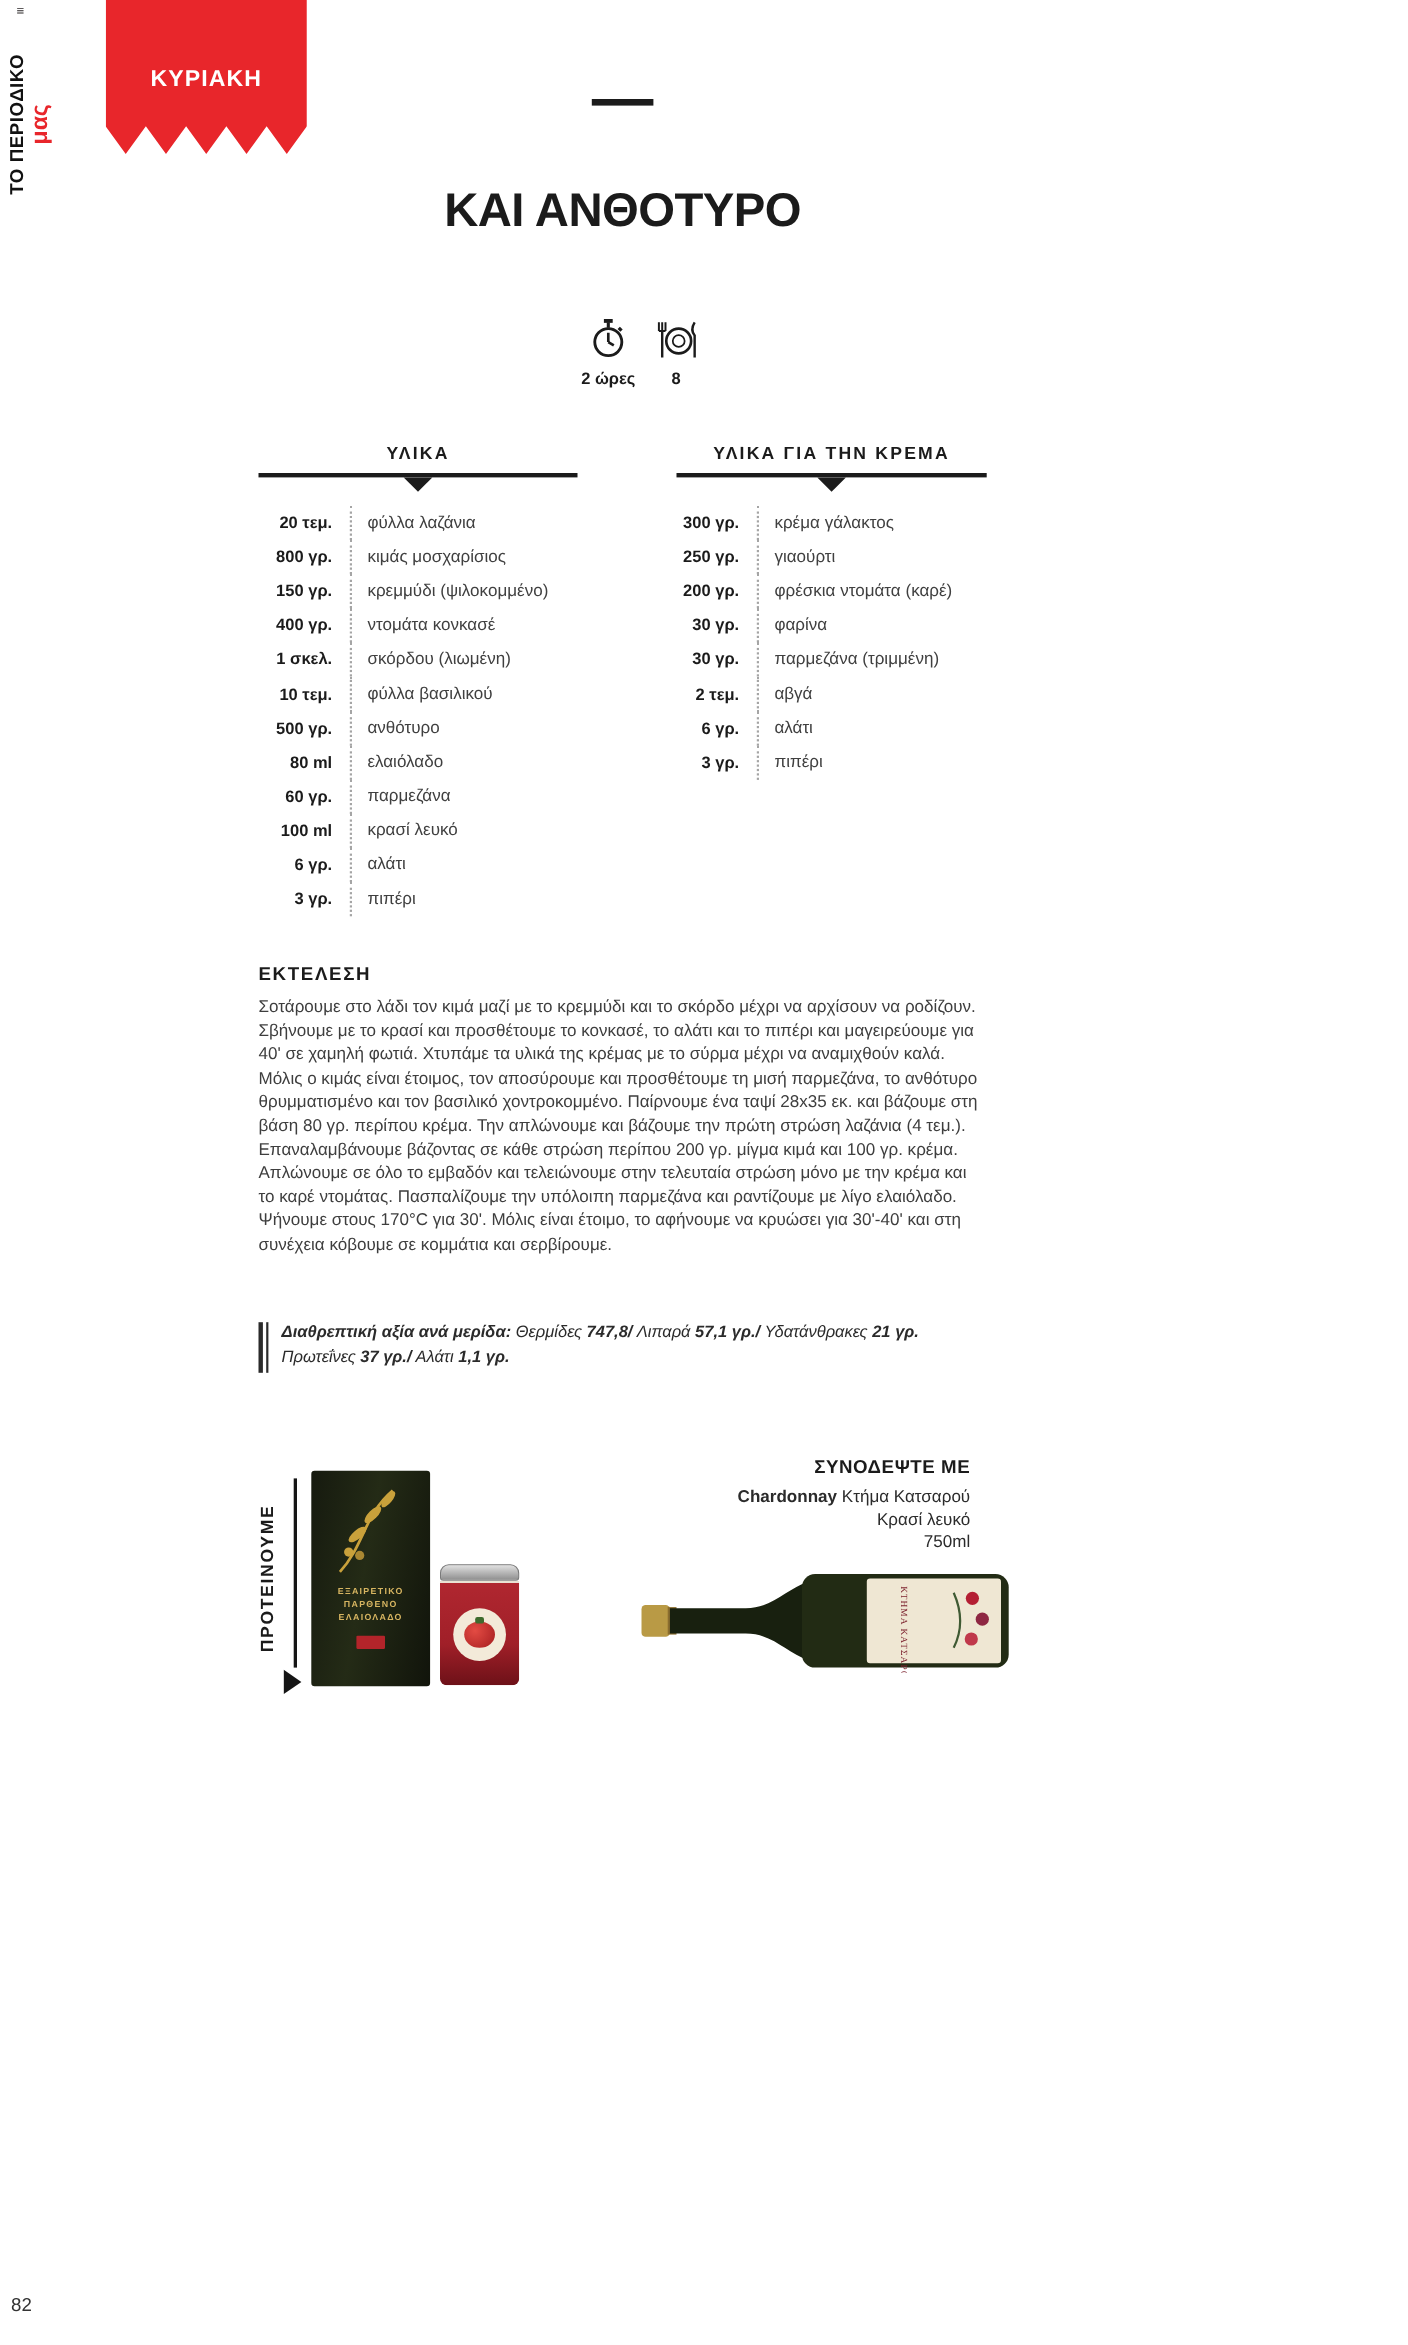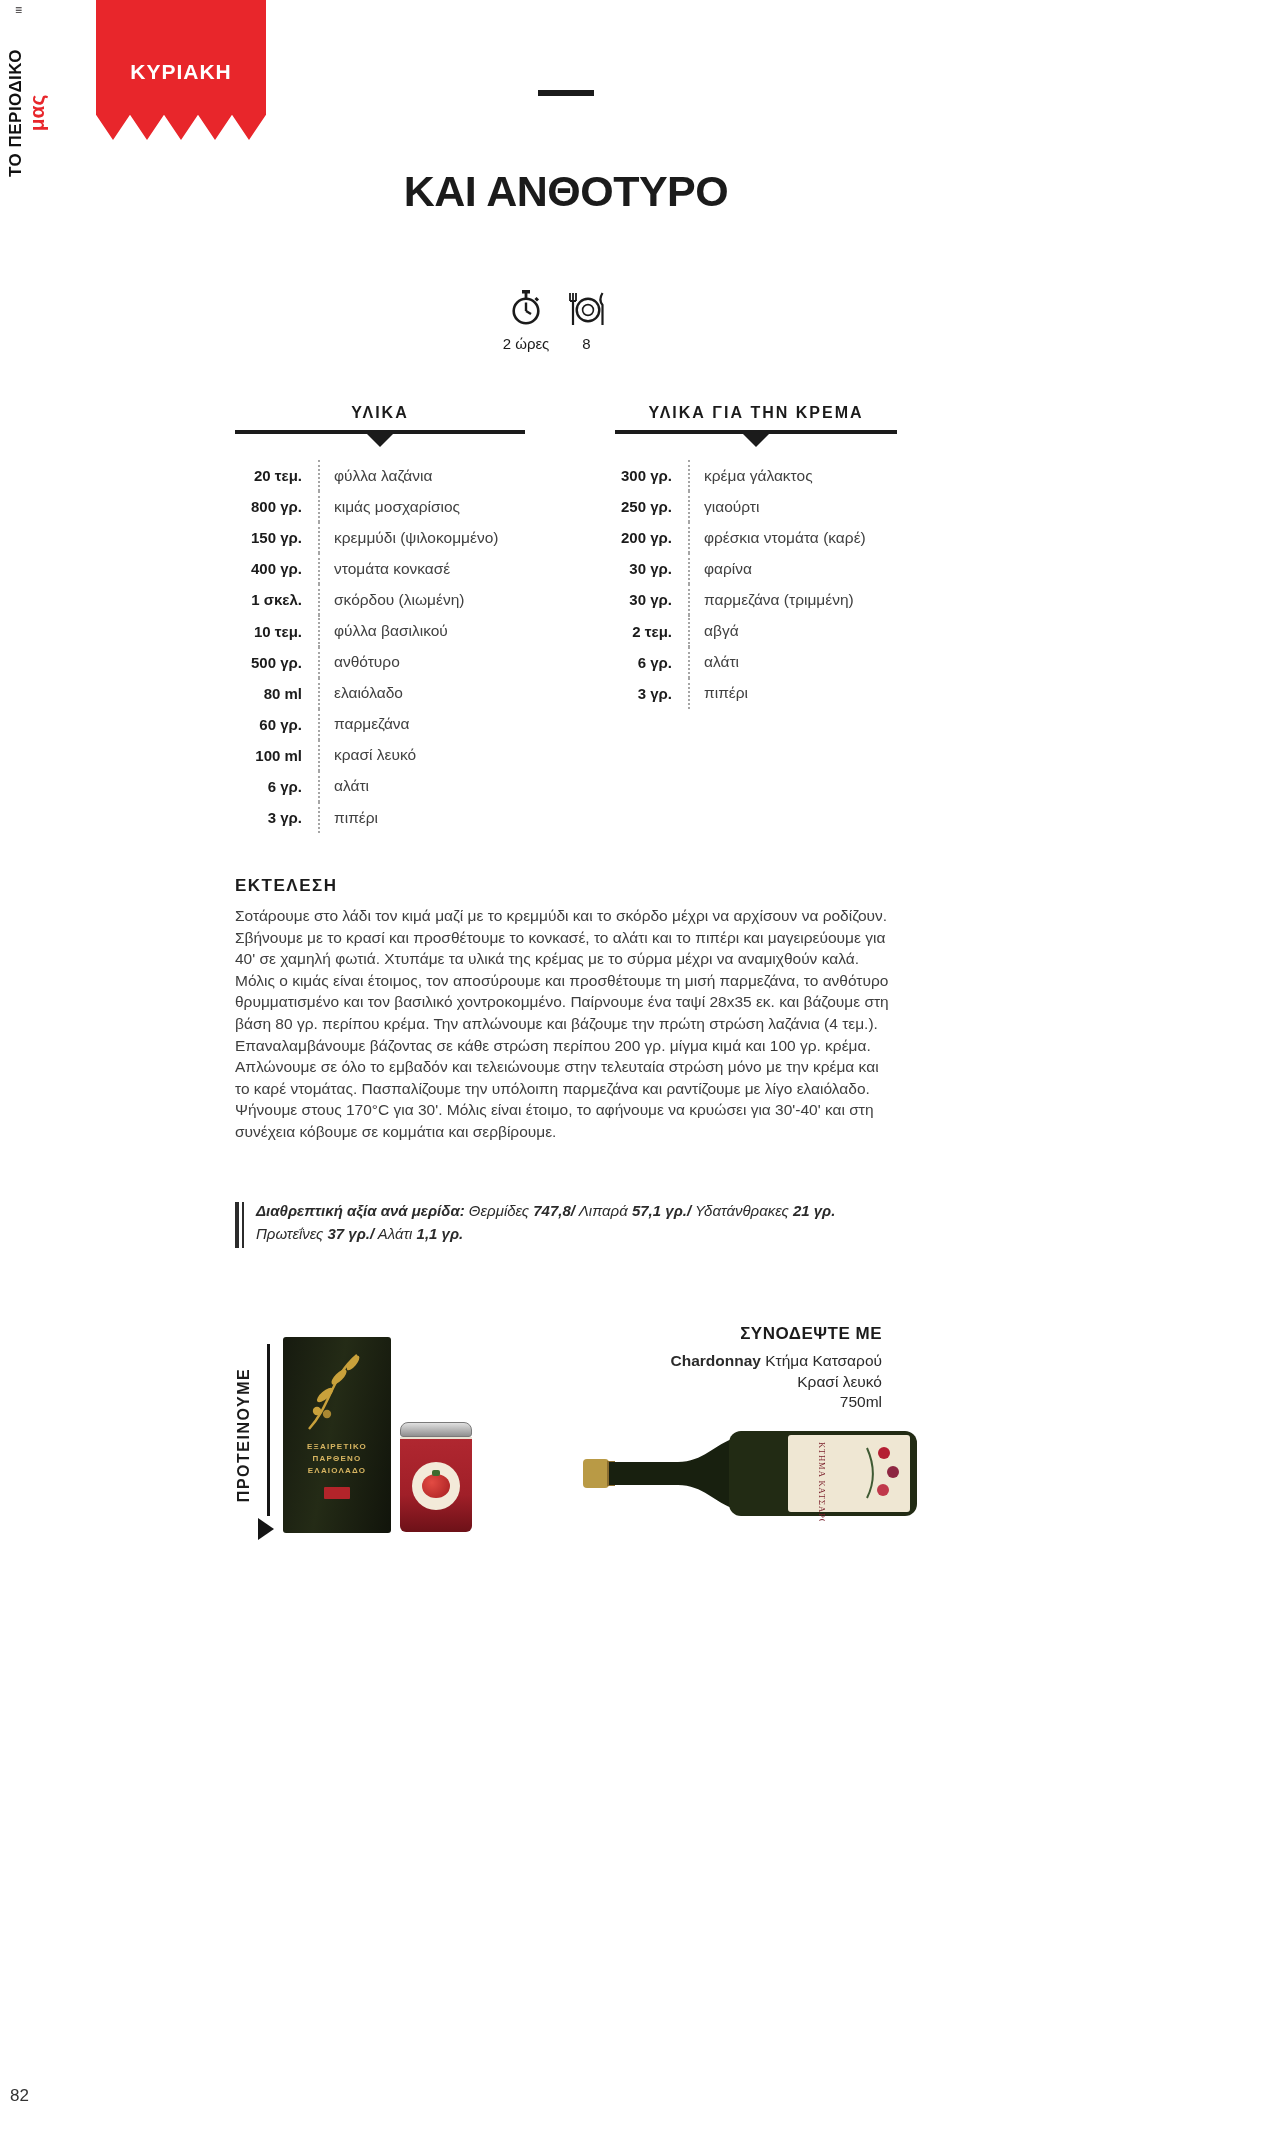--- a/index.html
+++ b/index.html
@@ -17,36 +17,36 @@
   .magazine-logo .rot {
     width:178px; height:56px;
     transform:rotate(-90deg) translateX(-178px); transform-origin:0 0;
     text-align:center;
   }
   .logo-black { font-weight:bold; font-size:17px; letter-spacing:.5px; color:#111; line-height:20px; }
   .logo-red { color:var(--accent-red,#e8262b); font-weight:bold; font-size:21px; line-height:21px; }
 
   
   .ribbon {
-    left:96px; top:0; width:170px; height:140px;
+    left:96px; top:0; width:183px; height:140px;
     background:var(--accent-red,#e8262b);
     clip-path:polygon(0 0,100% 0,100% 82%,90% 100%,80% 82%,70% 100%,60% 82%,50% 100%,40% 82%,30% 100%,20% 82%,10% 100%,0 82%);
     display:flex; justify-content:center;
   }
   .ribbon-text { margin-top:60px; color:#fff; font-weight:bold; font-size:21px; letter-spacing:1px; }
 
   
   .title-bar { left:538px; top:90px; width:56px; height:6px; background:#1b1b1b; }
   .recipe-title {
     left:316px; top:112px; width:500px; text-align:center;
     font-size:43px; font-weight:bold; line-height:53px; color:#1b1b1b; letter-spacing:-.5px;
   }
 
   
-  .meta-icons { left:304px; top:290px; width:500px; display:flex; justify-content:center; align-items:flex-end; gap:18px; }
+  .meta-icons { left:331px; top:290px; width:500px; display:flex; justify-content:center; align-items:flex-end; gap:18px;font-weight:bold; }
   .meta-group { display:flex; flex-direction:column; align-items:center; gap:5px; }
   .meta-label { font-size:15px; color:#1b1b1b; }
 
   
   .col-head { top:404px; }
   #col-left-head { left:235px; width:290px; }
   #col-right-head { left:615px; width:282px; }
   .col-head-title { text-align:center; font-weight:bold; font-size:16px; letter-spacing:2px; color:#1b1b1b; }
   .col-head-rule { height:4px; background:#1b1b1b; margin-top:8px; }
   .col-head-arrow { width:0; height:0; border-left:13px solid transparent; border-right:13px solid transparent; border-top:13px solid #1b1b1b; margin:0 auto; }

